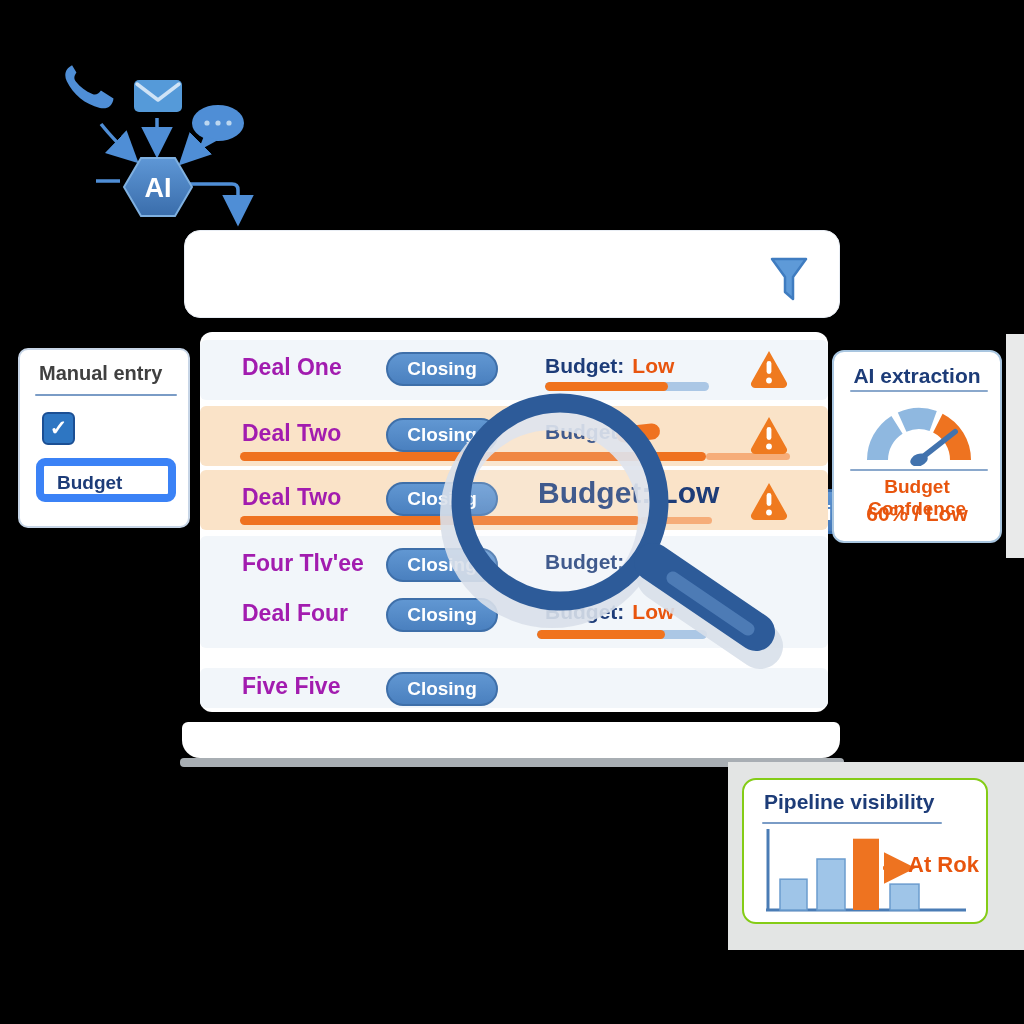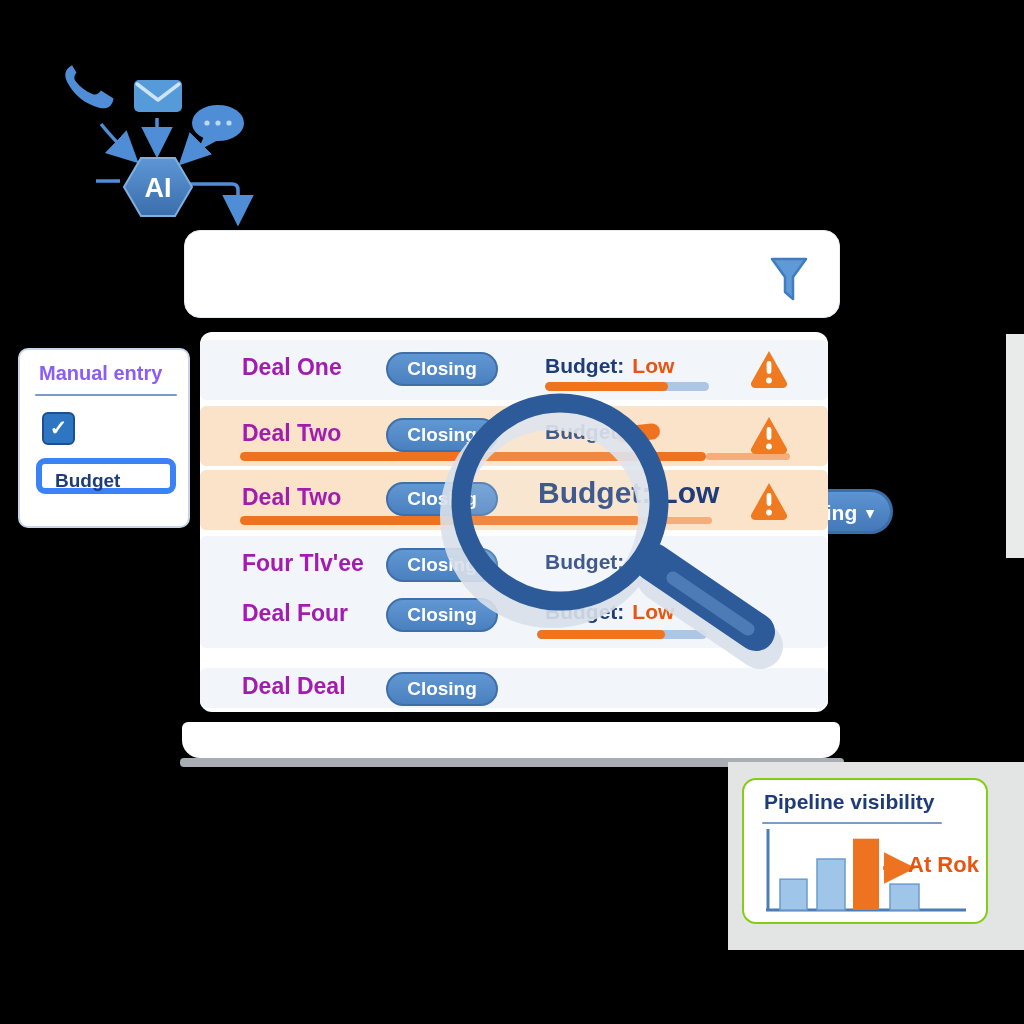--- a/index.html
+++ b/index.html
@@ -9,27 +9,27 @@
   .card{position:absolute;background:#fff;box-sizing:border-box;}
   
   #filter-card{left:184px;top:230px;width:656px;height:88px;border-radius:16px;border:1px solid #e8edf4;}
   .chip{position:absolute;top:258px;height:45px;border-radius:23px;color:#fff;font-weight:bold;
         font-size:21px;text-align:center;line-height:41px;box-sizing:border-box;cursor:pointer;}
   #chip-budget{left:214px;width:278px;background:linear-gradient(#f5832f,#e96a12);border:3px solid #d85e0e;}
   #chip-stage{left:506px;width:202px;background:linear-gradient(#5e94d1,#4478b8);border:3px solid #3b6da9;}
   #chip-stage .caret{font-size:15px;margin-left:9px;vertical-align:2px;}
   
   #manual-card{left:18px;top:348px;width:172px;height:180px;border-radius:10px;border:2px solid #c7d5e6;}
-  #manual-title{position:absolute;left:19px;top:12px;font-size:20px;font-weight:bold;color:#8b5cf6;}
+  #manual-title{position:absolute;left:19px;top:12px;font-size:20px;font-weight:bold;color:#404040;}
   .hdivider{position:absolute;height:2px;background:#7a9cc6;border-radius:1px;}
   #manual-div{left:15px;top:44px;width:142px;}
   #manual-check{position:absolute;left:22px;top:62px;width:29px;height:29px;background:#2e76c2;
         border:2px solid #1b4f94;border-radius:6px;color:#fff;font-size:21px;font-weight:bold;
         text-align:center;line-height:27px;cursor:pointer;}
-  #manual-field{position:absolute;left:16px;top:108px;width:140px;height:36px;border:6px solid #3b82f6;
+  #manual-field{position:absolute;left:16px;top:108px;width:140px;height:44px;border:8px solid #3b82f6;
         border-radius:9px;background:#fff;color:#1d3c78;font-size:19px;font-weight:bold;
         line-height:34px;padding-left:13px;box-sizing:border-box;cursor:text;}
   
   #table-card{left:200px;top:332px;width:628px;height:380px;border-radius:12px;}
   #table-footer{left:182px;top:722px;width:658px;height:36px;border-radius:6px 6px 18px 18px;}
   #footer-shadow{left:180px;top:758px;width:664px;height:9px;background:#c6ccd2;opacity:.85;border-radius:4px;}
   .row{position:absolute;left:200px;width:628px;background:#f2f6fa;border-radius:6px;}
   .row.peach{background:#fae3c8;}
   .r0{top:340px;height:60px;} .r1{top:406px;height:60px;} .r2{top:470px;height:60px;}
   .r3{top:536px;height:60px;} .r4{top:584px;height:64px;} .r5{top:668px;height:40px;}
@@ -194,38 +194,52 @@
       <span class="deal-name">Deal Four</span>
       <span class="stage-pill">Closing</span>
       <span class="budget-text"><span class="b-label">Budget:</span><span class="b-value">Low</span></span>
       <span class="progress">
           <span class="fill" style="width: 75%;"></span>
         </span>
 
     </div>
 
     <div class="row r5">
-      <span class="deal-name">Deal Deal</span>
+      <span class="deal-name">Five Five</span>
       <span class="stage-pill">Closing</span>
 
     </div>
   </div>
   <div class="card" id="table-footer"></div>
   <div class="abs" id="footer-shadow"></div>
 
   <svg class="abs noptr" style="left:0;top:0" width="1024" height="1024" viewBox="0 0 1024 1024">
     <circle cx="552" cy="516" r="99" fill="none" stroke="#d9e0ea" stroke-width="26" opacity="0.9"></circle>
     <line x1="660" y1="578" x2="760" y2="646" stroke="#d9e0ea" stroke-width="46" stroke-linecap="round" opacity="0.9"></line>
     <circle cx="560" cy="502" r="90" fill="#f6f9fc" opacity="0.16"></circle>
     <circle cx="560" cy="502" r="99" fill="none" stroke="#2d5b99" stroke-width="19"></circle>
     <line x1="653" y1="562" x2="756" y2="632" stroke="#2d5b99" stroke-width="38" stroke-linecap="round"></line>
     <line x1="673" y1="578" x2="748" y2="629" stroke="#517fb9" stroke-width="13" stroke-linecap="round" opacity="0.9"></line>
   </svg>
 
   <div class="abs" id="gray-ai"></div>
+  <div class="card" id="ai-card">
+    <div id="ai-title">AI extraction</div>
+    <div class="hdivider" id="ai-div1"></div>
+    <svg class="abs" style="left:18px;top:46px" width="134" height="68" viewBox="0 0 134 68" id="gauge-svg">
+        <path d="M 15.0 62.0 A 52 52 0 0 1 39.4 17.9 L 50.6 35.7 A 31 31 0 0 0 36.0 62.0 Z" fill="#8fb8e0"></path>
+        <path d="M 45.8 14.5 A 52 52 0 0 1 84.8 13.1 L 77.6 32.9 A 31 31 0 0 0 54.4 33.7 Z" fill="#8fb8e0"></path>
+        <path d="M 90.6 15.7 A 52 52 0 0 1 119.0 62.0 L 98.0 62.0 A 31 31 0 0 0 81.1 34.4 Z" fill="#ee7320"></path>
+        <line x1="67" y1="62" x2="103.2" y2="33.7" stroke="#4273ae" stroke-width="5.5" stroke-linecap="round"></line>
+        <ellipse cx="67" cy="62" rx="9" ry="6" fill="#4273ae" transform="rotate(-20 67 62)"></ellipse>
+      </svg>
+    <div class="hdivider" id="ai-div2"></div>
+    <div class="ai-metric" id="ai-metric1">Budget Confdence</div>
+    <div class="ai-metric" id="ai-metric2">60% / Low</div>
+  </div>
 
   <div class="abs" id="gray-pipe"></div>
   <div class="card" id="pipe-card">
     <div id="pipe-title">Pipeline visibility</div>
     <div class="hdivider" id="pipe-div"></div>
     <svg class="abs" style="left:18px;top:48px" width="212" height="88" viewBox="0 0 212 88" id="bars-svg">
         <line x1="6" y1="1" x2="6" y2="82" stroke="#4a7cb5" stroke-width="3"></line>
             <line x1="4" y1="82" x2="204" y2="82" stroke="#4a7cb5" stroke-width="3"></line>
         <rect x="18" y="51.2" width="27" height="30.8" fill="#9fc5e8" stroke="#6b9cce" stroke-width="1.5"></rect>
         <rect x="55" y="31.0" width="28" height="51.0" fill="#9fc5e8" stroke="#6b9cce" stroke-width="1.5"></rect>

